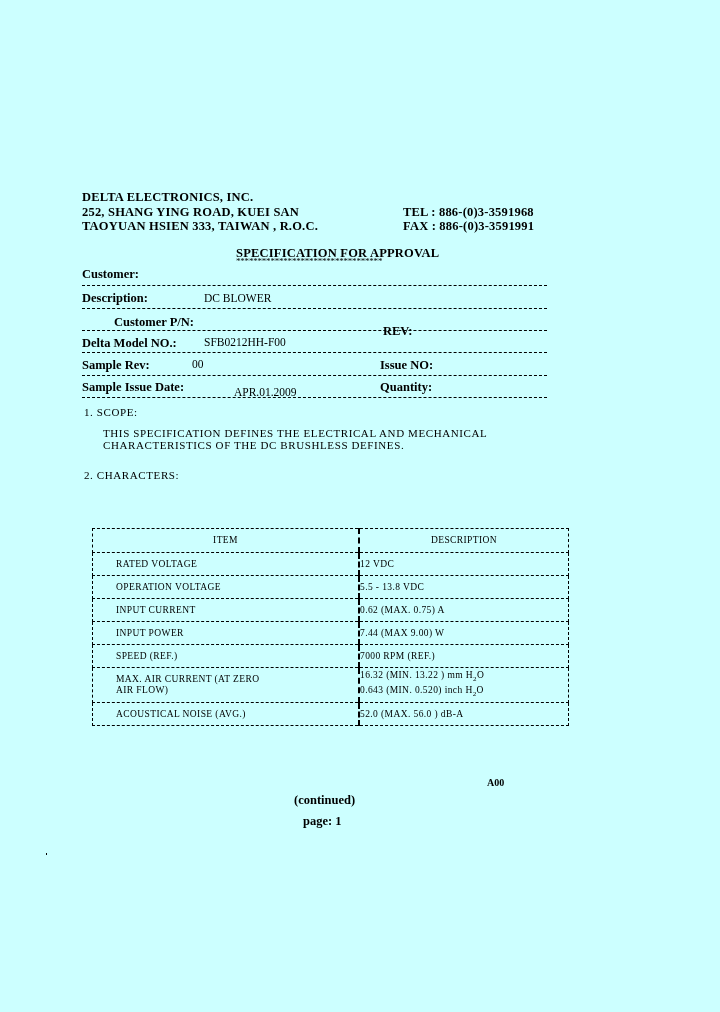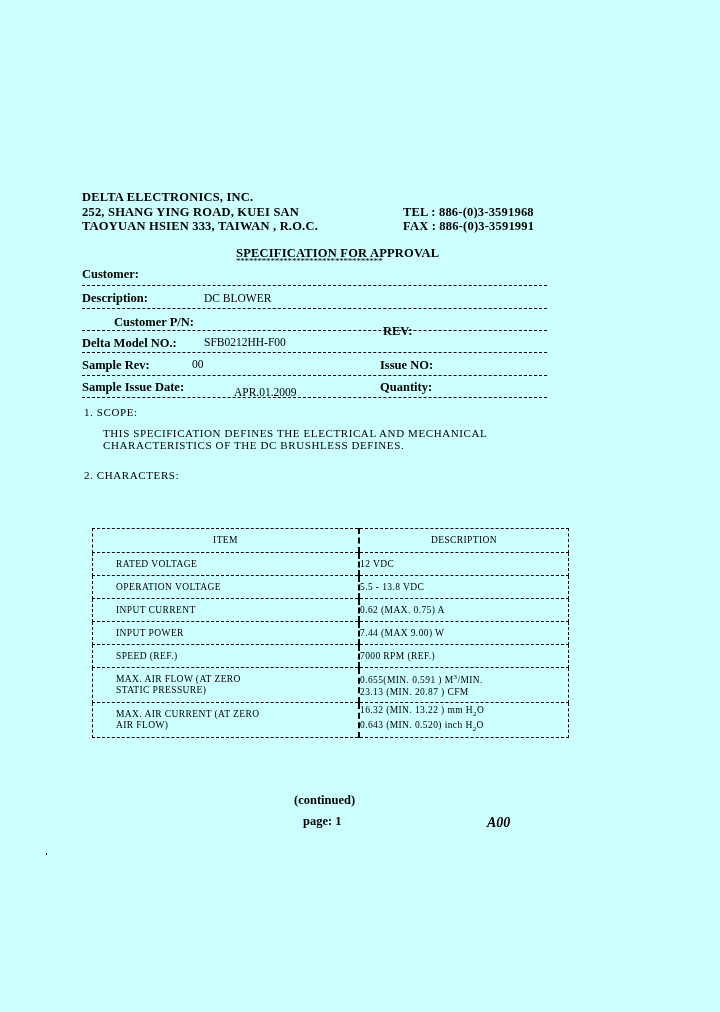--- a/index.html
+++ b/index.html
@@ -91,38 +91,32 @@
   <tr class="r1">
     <td class="c1">INPUT POWER</td>
     <td class="c2">7.44 (MAX 9.00) W</td>
   </tr>
   <tr class="r1">
     <td class="c1">SPEED (REF.)</td>
     <td class="c2">7000 RPM (REF.)</td>
   </tr>
   <tr class="r2">
     <td class="c1">
-      <div>MAX. AIR FLOW (AT ZERO</div>
-      <div>STATIC PRESSURE)</div>
-    </td>
-    <td class="c2">
-      <div><span>0.655(MIN. 0.591 ) M</span><sup>3</sup><span>/MIN.</span></div>
-      <div>23.13 (MIN. 20.87 ) CFM</div>
-    </td>
-  </tr>
-  <tr class="r2">
-    <td class="c1">
       <div>MAX. AIR CURRENT (AT ZERO</div>
       <div>AIR FLOW)</div>
     </td>
     <td class="c2">
       <div><span>16.32 (MIN. 13.22 ) mm H</span><sub>2</sub><span>O</span></div>
       <div><span>0.643 (MIN. 0.520) inch H</span><sub>2</sub><span>O</span></div>
     </td>
   </tr>
+  <tr class="r1">
+    <td class="c1">ACOUSTICAL NOISE (AVG.)</td>
+    <td class="c2">52.0 (MAX. 56.0 ) dB-A</td>
+  </tr>
 </tbody>
   </table>
 
 <div class="abs" style="left:294px;top:793px;font-size:12.5px;font-weight:bold;">(continued)</div>
 <div class="abs" style="left:303px;top:814px;font-size:12.5px;font-weight:bold;">page: 1</div>
-<div class="abs" style="left:487px;top:815px;font-size:14px;font-weight:bold;font-style:italic;">A00</div>
+<div class="abs" style="left:487px;top:777px;font-size:10px;font-weight:bold;">A00</div>
 
 <div class="abs" style="left:46px;top:853px;width:1px;height:2px;background:#000;"></div>
 
 </body></html>

